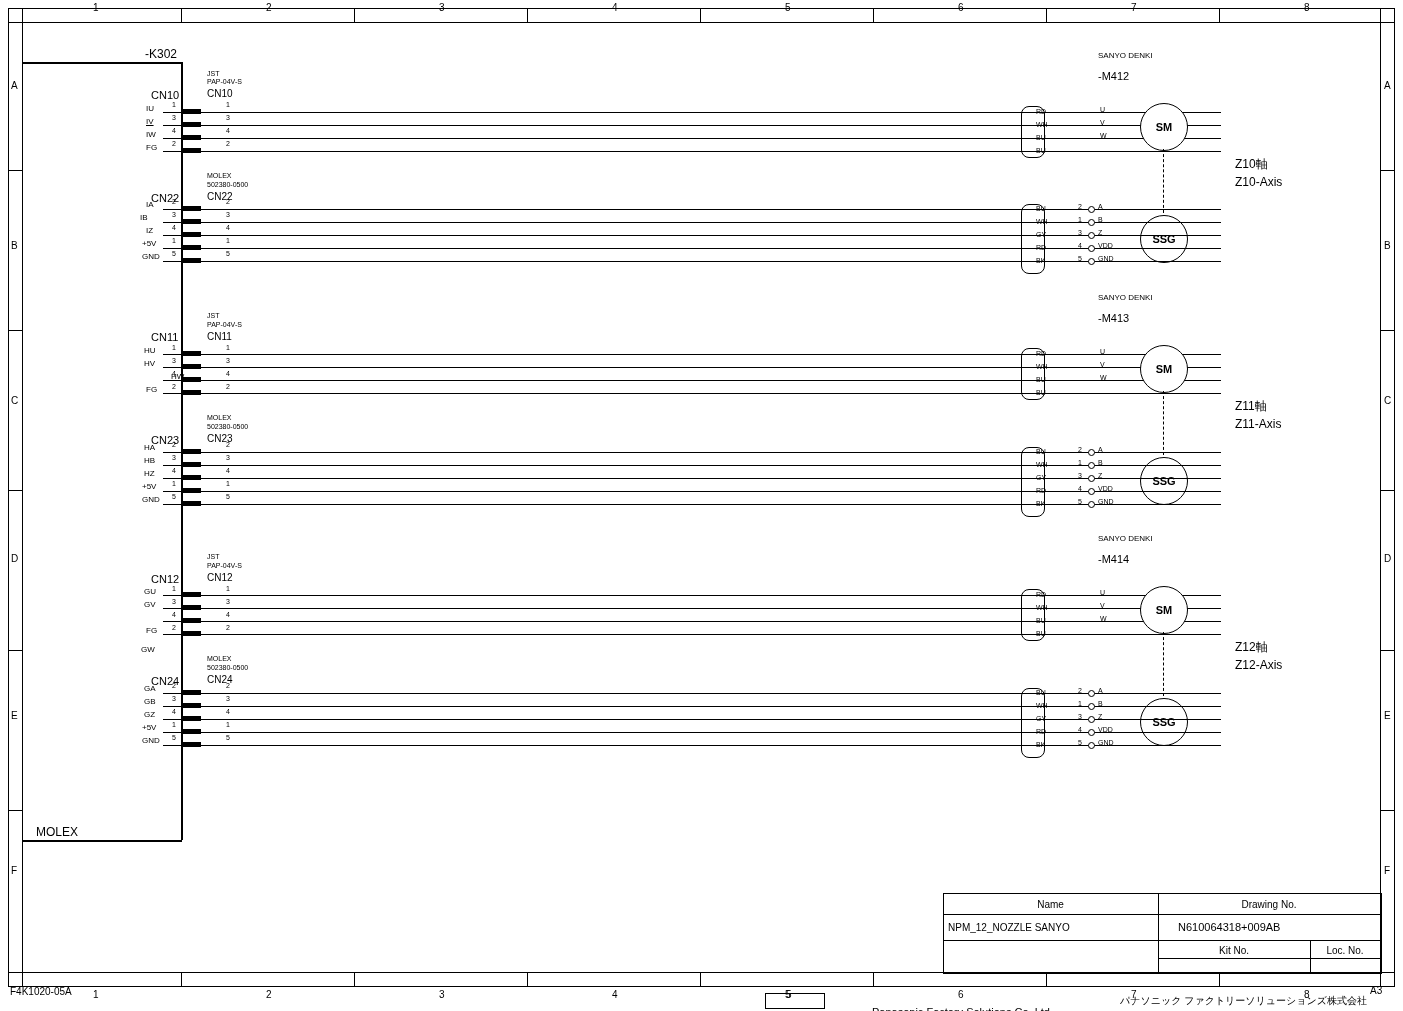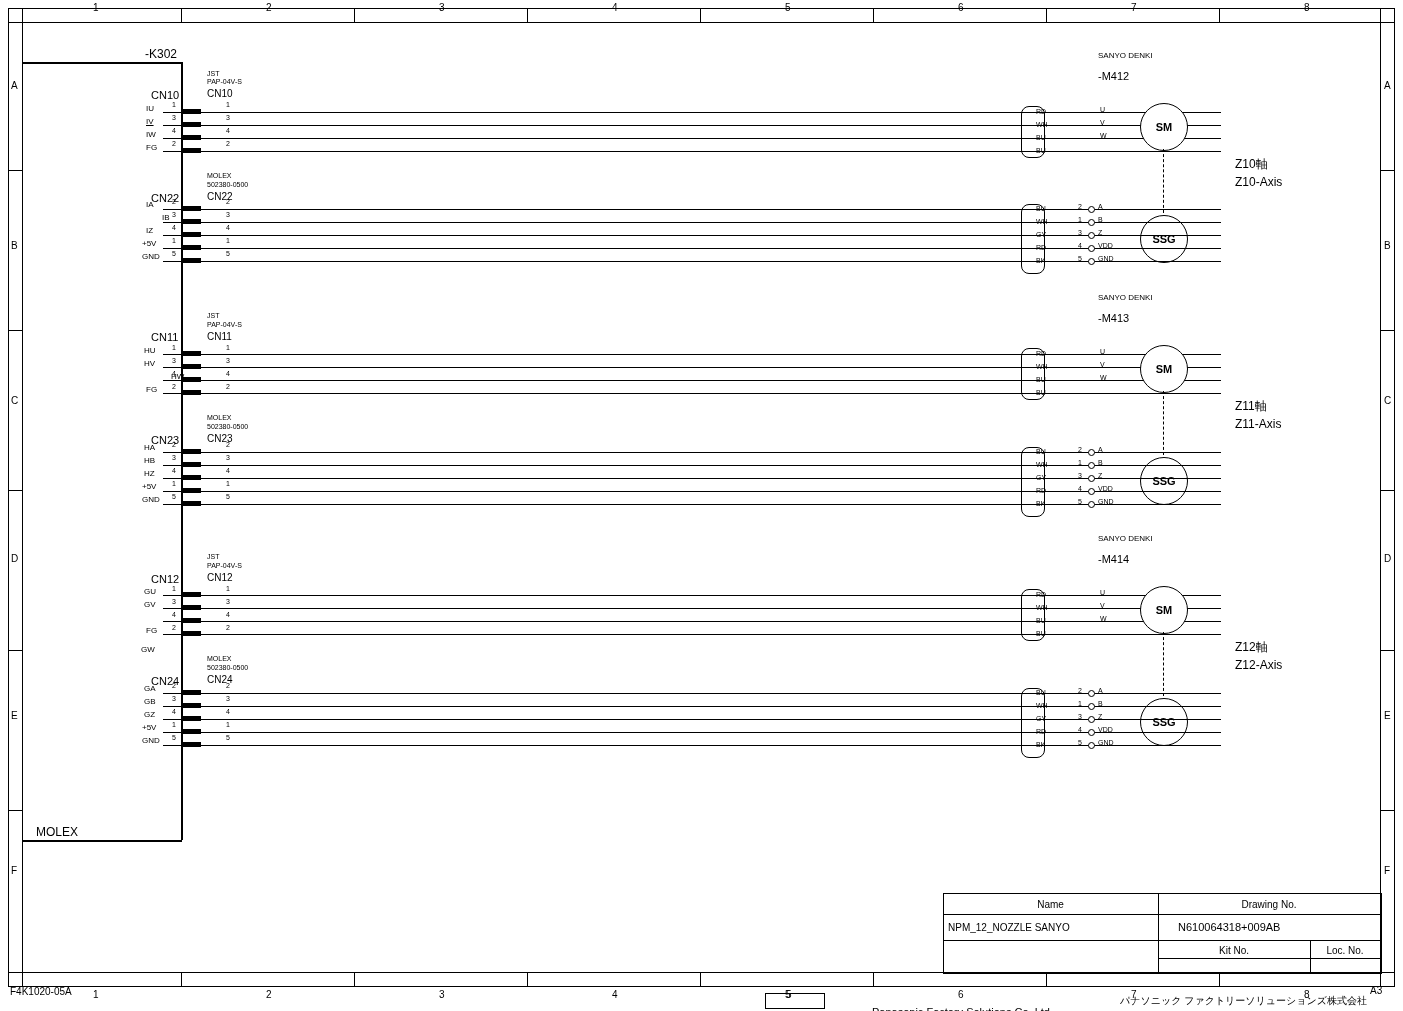--- a/index.html
+++ b/index.html
@@ -159,21 +159,21 @@
   <div class="txt t7" style="left:207px;top:181px;">502380-0500</div>
   <div class="txt t10" style="left:207px;top:191px;">CN22</div>
 
   <div class="txt t8" style="left:146px;top:200px;">IA</div>
   <div class="txt t7" style="left:172px;top:198px;">2</div>
   <div class="txt t7" style="left:226px;top:198px;">2</div>
   <div class="line h" style="left:163px;top:209px;width:20px;"></div>
   <div class="pinblock" style="left:183px;top:206px;width:18px;height:5px;"></div>
   <div class="line h" style="left:201px;top:209px;width:1020px;"></div>
 
-  <div class="txt t8" style="left:162px;top:213px;">IB</div>
+  <div class="txt t8" style="left:140px;top:213px;">IB</div>
   <div class="txt t7" style="left:172px;top:211px;">3</div>
   <div class="txt t7" style="left:226px;top:211px;">3</div>
   <div class="line h" style="left:163px;top:222px;width:20px;"></div>
   <div class="pinblock" style="left:183px;top:219px;width:18px;height:5px;"></div>
   <div class="line h" style="left:201px;top:222px;width:1020px;"></div>
 
   <div class="txt t8" style="left:146px;top:226px;">IZ</div>
   <div class="txt t7" style="left:172px;top:224px;">4</div>
   <div class="txt t7" style="left:226px;top:224px;">4</div>
   <div class="line h" style="left:163px;top:235px;width:20px;"></div>

